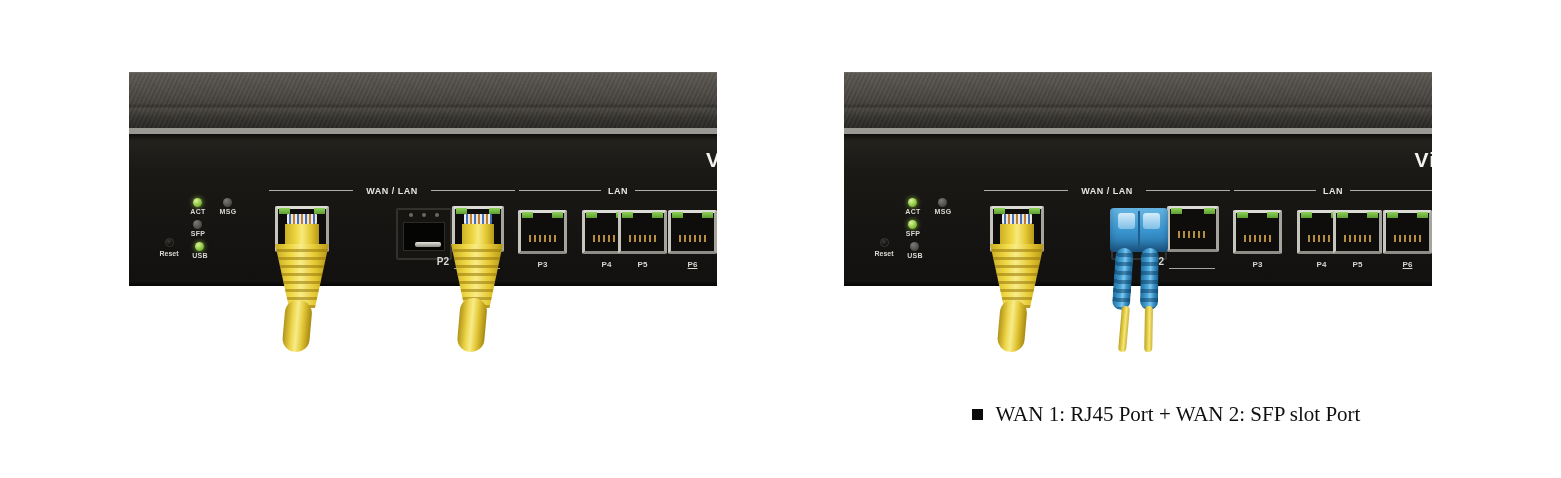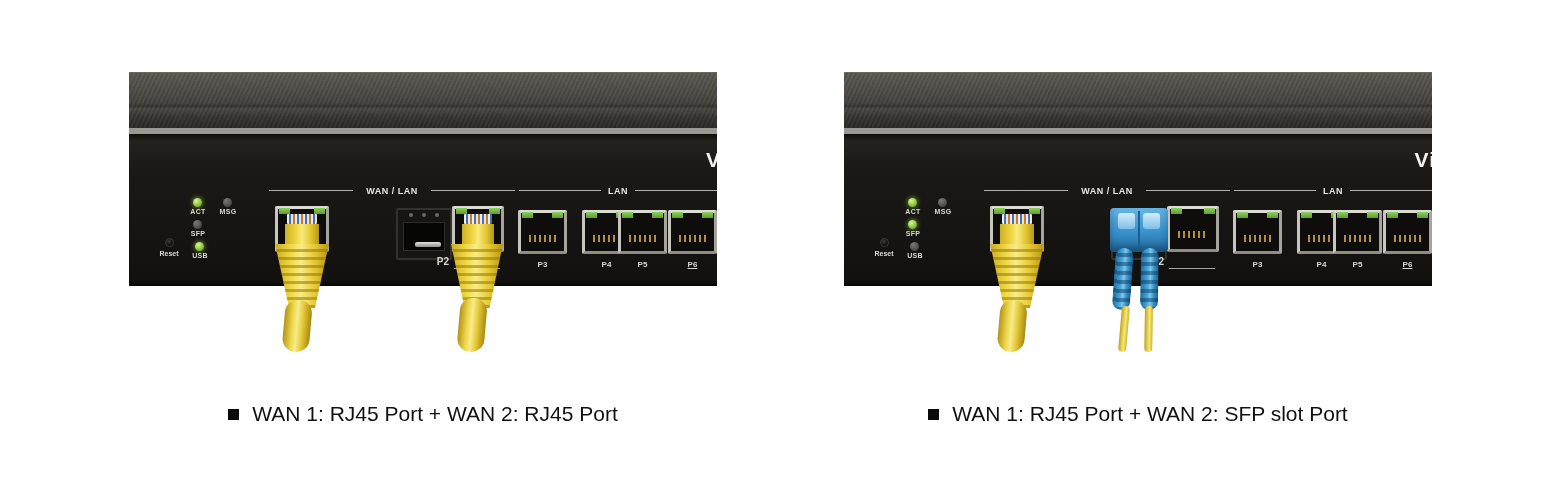--- a/index.html
+++ b/index.html
@@ -120,21 +120,21 @@
   .fiber-cord { position:absolute; width:8px; height:46px; border-radius:4px; transform-origin:top center;
     background:linear-gradient(90deg,#bca22a,#ecd84e 45%,#f4e87e 60%,#cdb232); }
   .fiber-cord.l { left:278px; top:234px; transform:rotate(5deg); }
   .fiber-cord.r { left:301px; top:234px; transform:rotate(1deg); }
 
   
   .caption { position:absolute; top:401px; width:588px; height:26px;
     display:flex; align-items:center; justify-content:center; gap:13px;
     font-size:21px; color:#101010; }
   .caption.left  { left:129px; }
-  .caption.right { left:844px; }
+  .caption.right { left:872px;font-family:Liberation Serif, serif; }
   .bullet { width:11px; height:11px; background:#0a0a0a; flex:0 0 auto; }
   .caption-text { white-space:nowrap; }
 </style>
 </head>
 <body>
 
 <div class="stage">
 
   <div class="photo left">
     <div class="chassis-top"></div>
@@ -321,22 +321,18 @@
         <div class="lc-latch l"></div>
         <div class="lc-latch r"></div>
       </div>
       <div class="lc-boot l"></div>
       <div class="lc-boot r"></div>
       <div class="fiber-cord l"></div>
       <div class="fiber-cord r"></div>
     </div>
   </div>
 
-  <div class="caption left">
-    <span class="bullet"></span>
-    <span class="caption-text">WAN 1: RJ45 Port + WAN 2: RJ45 Port</span>
-  </div>
   <div class="caption right">
     <span class="bullet"></span>
     <span class="caption-text">WAN 1: RJ45 Port + WAN 2: SFP slot Port</span>
   </div>
 
 </div>
 
 </body></html>

